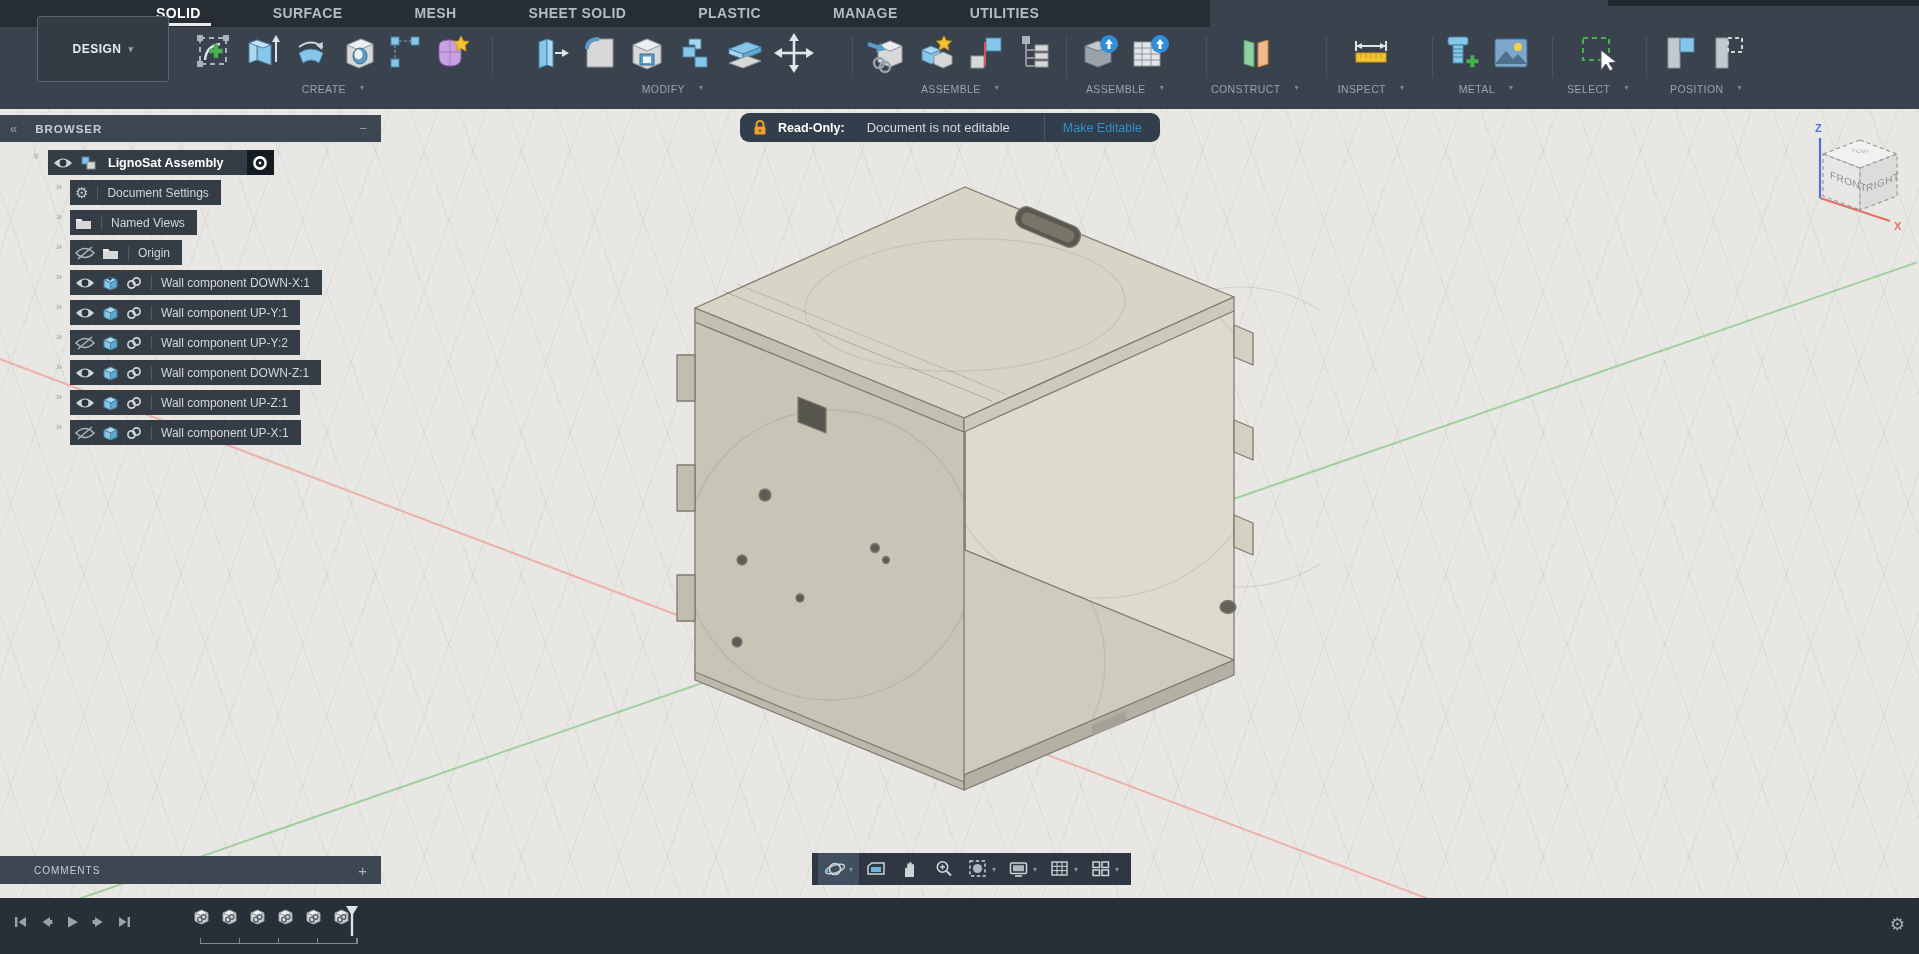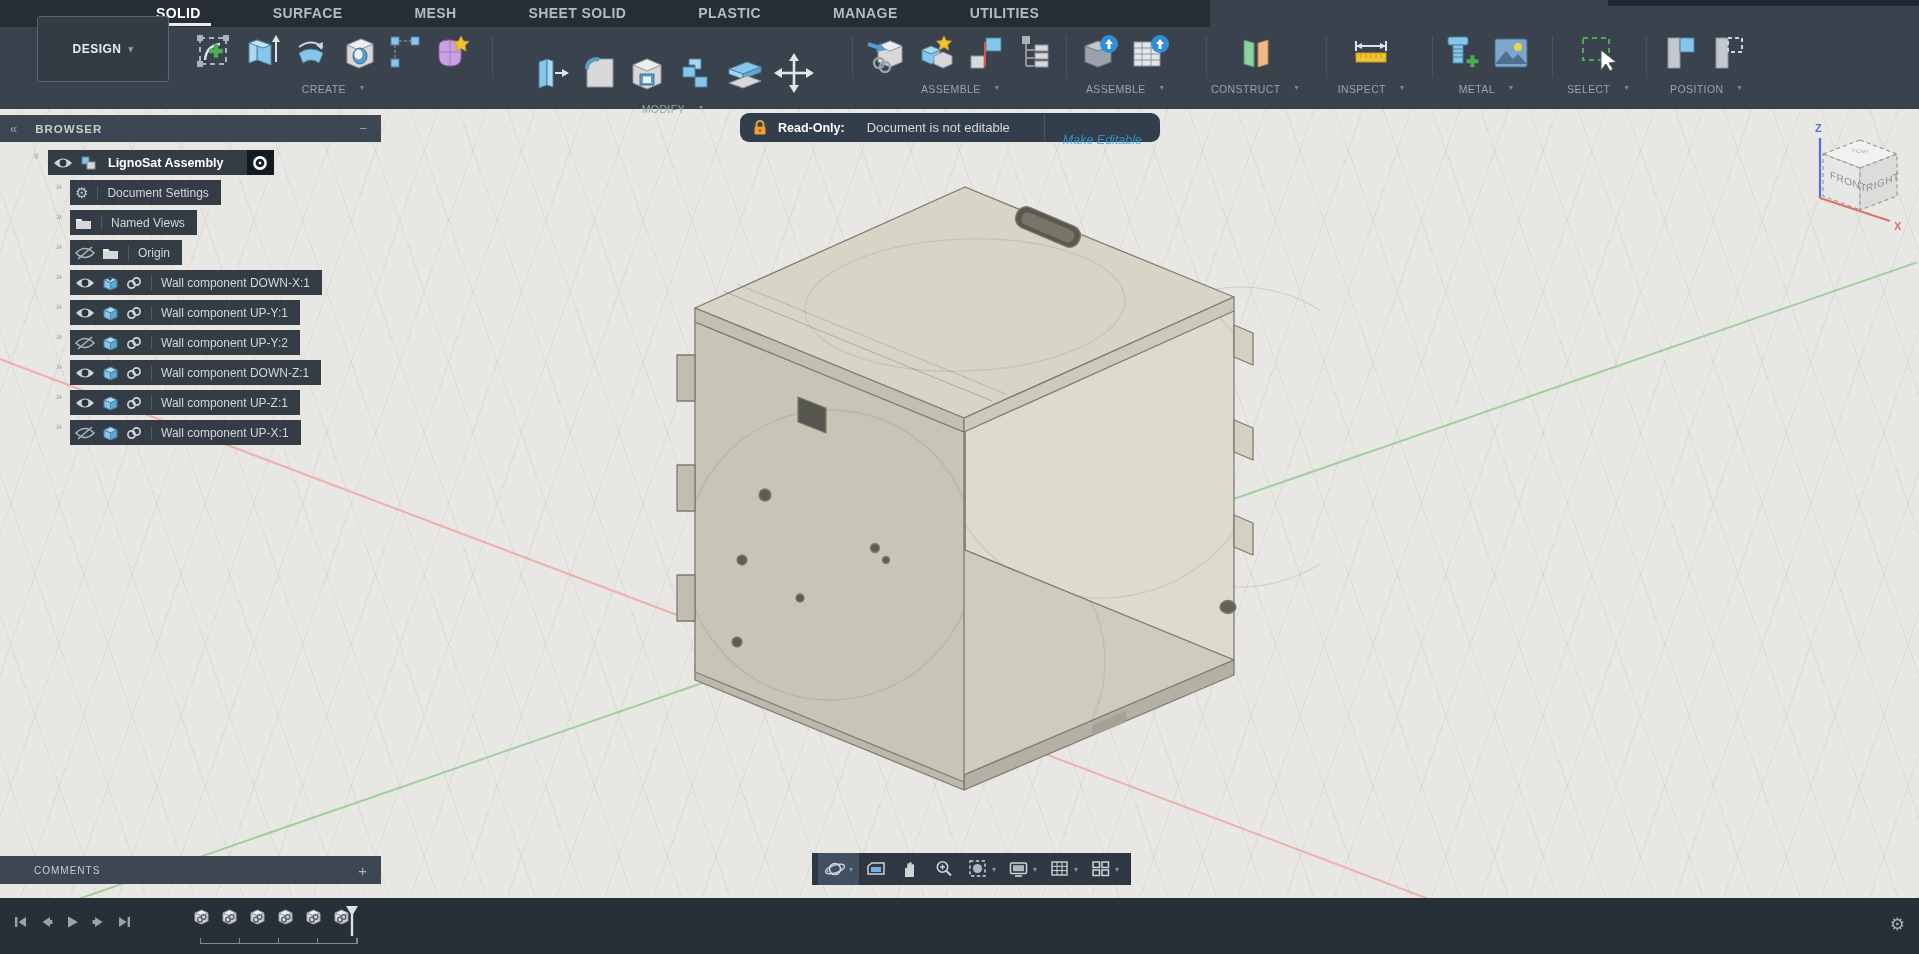--- a/index.html
+++ b/index.html
@@ -36,21 +36,21 @@
   .axis.green { width:2400px; left:-417px; top:545px; background:#8fc98f; transform:rotate(-19.1deg); }
   .axis.red   { width:2400px; left:-417px; top:545px; background:#eda49e; transform:rotate(20.7deg); }
 
   .model { position:absolute; left:640px; top:56px; width:680px; height:650px; }
 
   
   .banner { position:absolute; left:740px; top:4px; height:29px; background:#323e4b; display:flex; align-items:center; z-index:30;border-radius:9px; }
   .banner .lock { margin:0 10px 0 12px; }
   .banner .btitle { color:#fff; font-weight:bold; font-size:12.5px; }
   .banner .bmsg { color:#d6dade; font-size:13px; margin-left:22px; margin-right:34px; }
-  .banner .baction { color:#2f9fe0; font-size:12.5px; padding:12px 18px; height:27px; line-height:29px; border-left:1px solid rgba(255,255,255,.14); opacity:.85;font-style:italic; }
+  .banner .baction { color:#2f9fe0; font-size:12.5px; padding:0 18px; height:27px; line-height:29px; border-left:1px solid rgba(255,255,255,.14); opacity:.85; }
 
   
   .browser-header { position:absolute; left:0; top:6px; width:381px; height:27px; background:#3c4753; display:flex; align-items:center; z-index:25; }
   .browser-header .collapse { color:#98a1aa; font-size:13px; margin:0 0 0 10px; }
   .browser-header .btext { color:#c8cdd2; font-size:11.5px; letter-spacing:1px; font-weight:bold; margin-left:18px; flex:1; }
   .browser-header .minim { color:#98a1aa; font-size:13px; margin-right:14px; }
 
   .tree { position:absolute; left:26px; top:41px; z-index:25; }
   .trow { display:flex; align-items:flex-start; height:25px; margin-bottom:5px; font-size:12px; color:#d3d7db; }
   .twisty { width:22px; text-align:center; color:#9aa2ab; font-size:11px; }
@@ -148,21 +148,21 @@
           <path d="M30 4 l2.4 5 5.6.6 -4 3.8 1 5.6 -5-2.8 -5 2.8 1-5.6 -4-3.8 5.6-.6z" fill="#f1c232" stroke="#c79a20"></path>
         </svg>
     </div>
     <div class="glabel">
         <span>CREATE</span>
         <span class="caret">▾</span>
       </div>
   </div>
   <div class="gsep" style="left:492px;"></div>
 
-  <div class="group" style="left:500px;width:345px;margin-top:20px;">
+  <div class="group" style="left:500px;width:345px;">
     <div class="icons">
       <svg class="ticon" width="40" height="42" viewBox="0 0 40 42">
           <polygon points="8,10 16,7 16,33 8,36" fill="#85c6ea" stroke="#4d80a0"></polygon>
           <polygon points="16,7 22,9 22,35 16,33" fill="#a9d8f0" stroke="#4d80a0"></polygon>
           <line x1="24" y1="21" x2="34" y2="21" stroke="#dfe3e6" stroke-width="2"></line>
           <polygon points="38,21 31,17 31,25" fill="#dfe3e6"></polygon>
         </svg>
       <svg class="ticon" width="40" height="40" viewBox="0 0 40 40">
           <path d="M8 34 V16 Q8 6 20 6 H34 V34 Z" fill="#d8d8d8" stroke="#8e9499"></path>
           <path d="M8 16 Q8 6 20 6" fill="none" stroke="#5a9cc8" stroke-width="4"></path>

